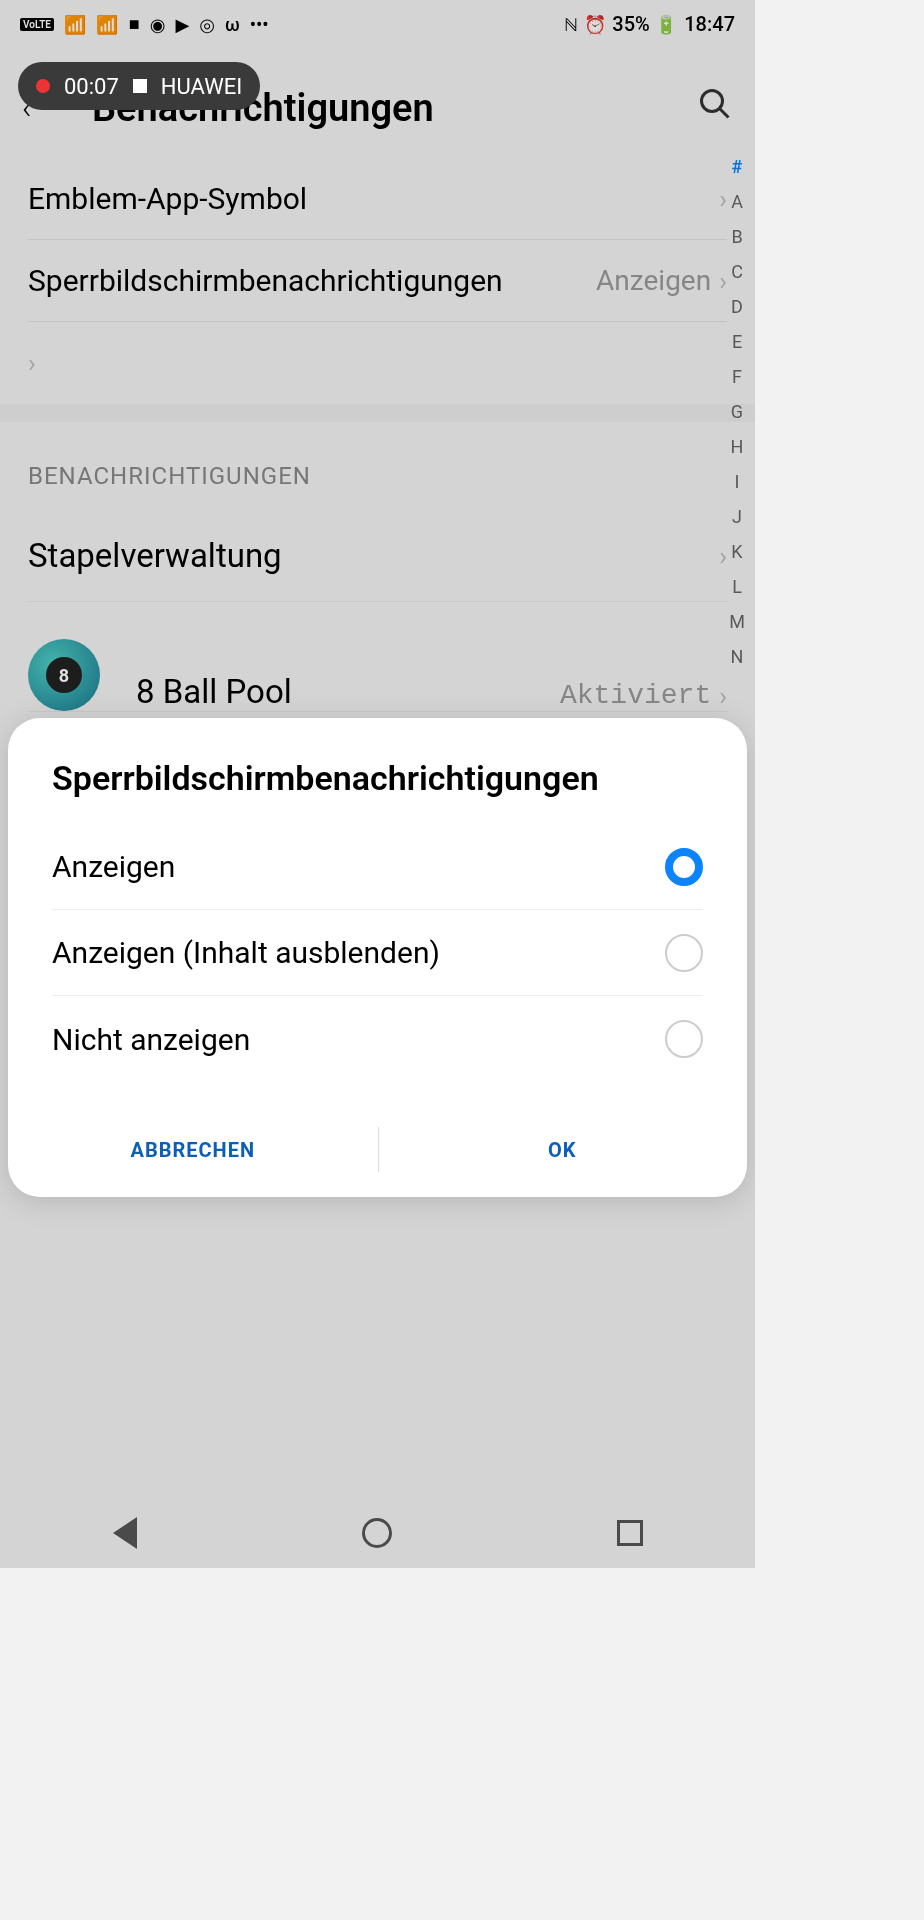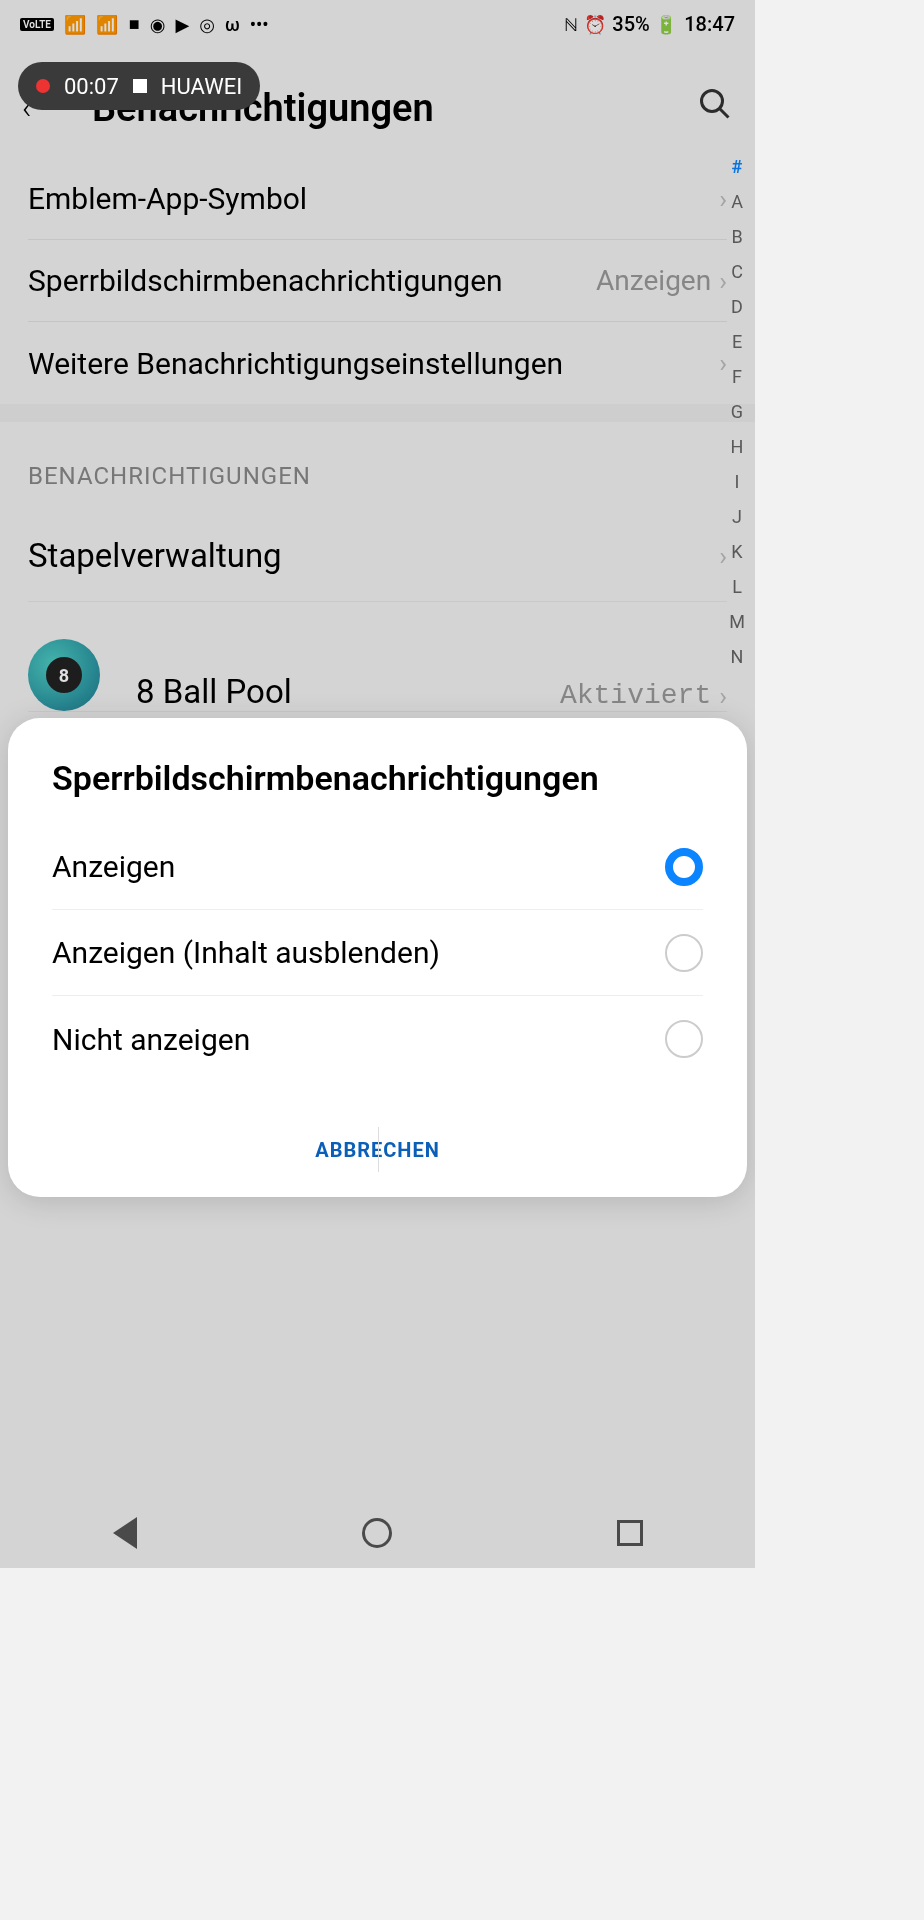--- a/index.html
+++ b/index.html
@@ -117,21 +117,20 @@
   <div class="setting-row">
     <div class="setting-label">Emblem-App-Symbol</div>
     <div class="chevron">›</div>
   </div>
   <div class="setting-row">
     <div class="setting-label">Sperrbildschirmbenachrichtigungen</div>
     <div class="setting-value">Anzeigen</div>
     <div class="chevron">›</div>
   </div>
   <div class="setting-row" style="border-bottom:none">
-    <div class="setting-label">Weitere Benachrichtigungseinstellungen</div>
     <div class="chevron">›</div>
   </div>
 
   <div class="spacer"></div>
 
   <div class="section-header">Benachrichtigungen</div>
 
   <div class="app-row no-icon">
     <div class="app-name">Stapelverwaltung</div>
     <div class="chevron">›</div>
@@ -189,20 +188,21 @@
       <div class="option-label">Anzeigen (Inhalt ausblenden)</div>
       <div class="radio"></div>
     </div>
     <div class="option-row">
       <div class="option-label">Nicht anzeigen</div>
       <div class="radio"></div>
     </div>
   </div>
   <div class="dialog-actions">
     <div class="dialog-btn">ABBRECHEN</div>
+    <div class="dialog-btn">OK</div>
   </div>
 </div>
 
 <div class="nav-bar">
   <div class="nav-back"></div>
   <div class="nav-home"></div>
   <div class="nav-recent"></div>
 </div>
 
 </body></html>

